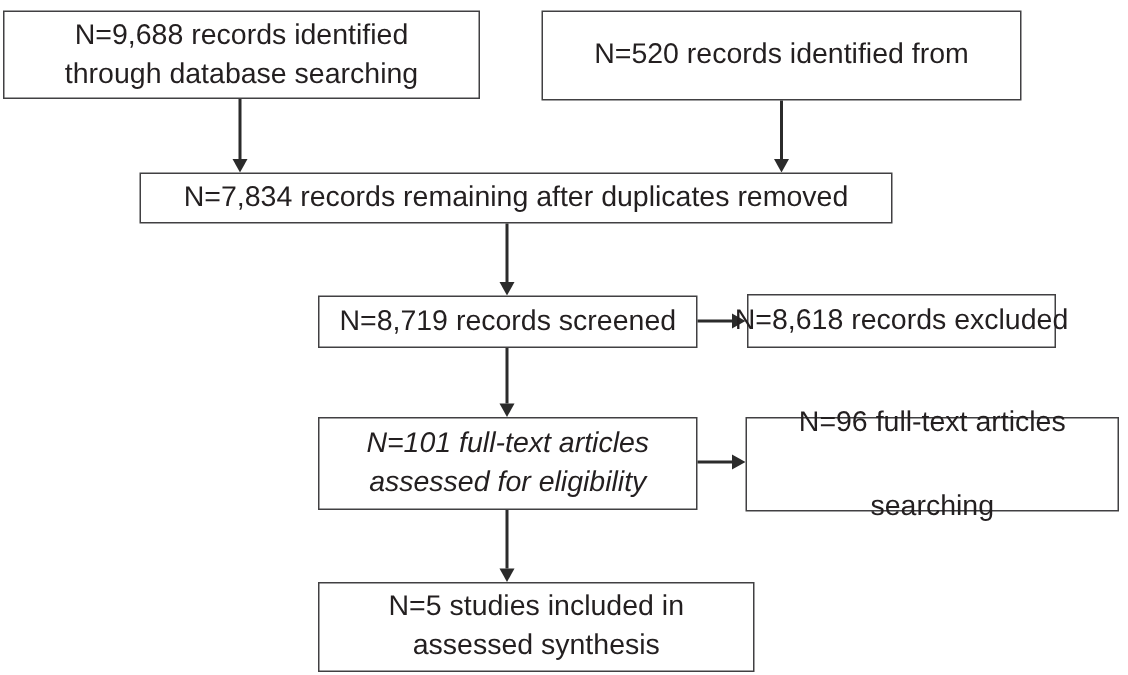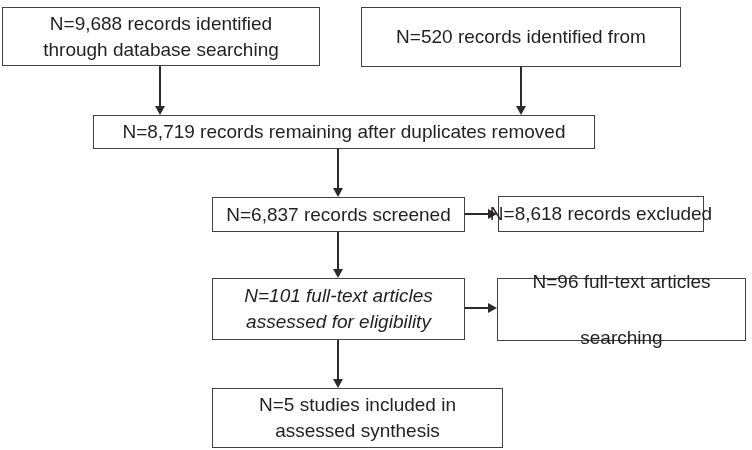--- a/index.html
+++ b/index.html
@@ -71,28 +71,28 @@
     <span>N=520 records identified from</span>
   </div>
 
   <div class="vline" style="left:159px; top:66px; height:41px;"></div>
   <div class="head-down" style="left:155px; top:106px;"></div>
 
   <div class="vline" style="left:520px; top:67px; height:40px;"></div>
   <div class="head-down" style="left:516px; top:106px;"></div>
 
   <div class="box" style="left:93px; top:115px; width:502px; height:34px;">
-    <span>N=8,719 records remaining after duplicates removed</span>
+    <span>N=7,834 records remaining after duplicates removed</span>
   </div>
 
   <div class="vline" style="left:337px; top:149px; height:39px;"></div>
   <div class="head-down" style="left:333px; top:188px;"></div>
 
   <div class="box" style="left:212px; top:197px; width:253px; height:35px;">
-    <span>N=6,837 records screened</span>
+    <span>N=8,719 records screened</span>
   </div>
 
   <div class="hline" style="left:465px; top:213px; width:23px;"></div>
   <div class="head-right" style="left:488px; top:209px;"></div>
 
   <div class="box" style="left:498px; top:196px; width:206px; height:36px;">
     <span>N=8,618 records excluded</span>
   </div>
 
   <div class="vline" style="left:337px; top:232px; height:37px;"></div>

